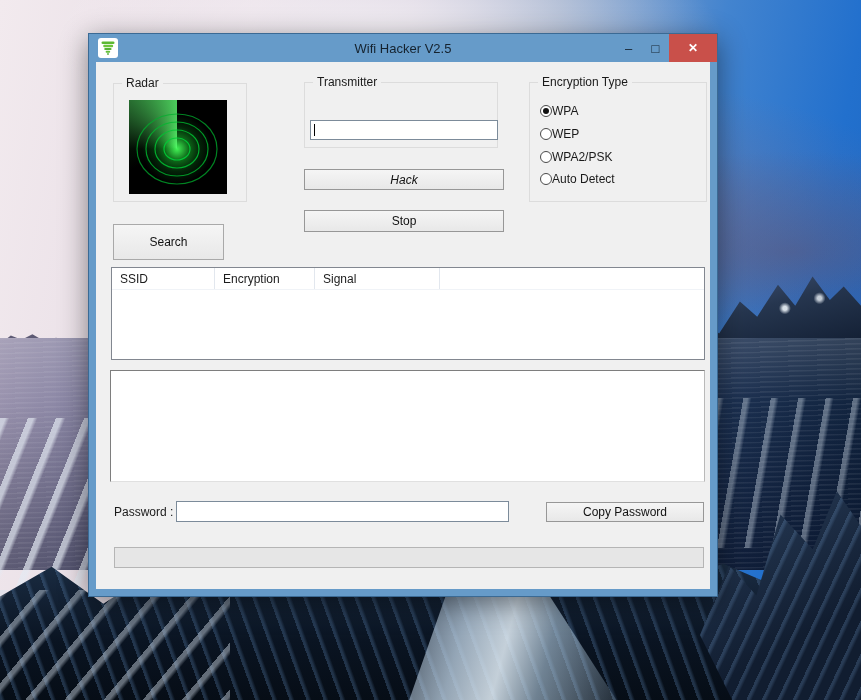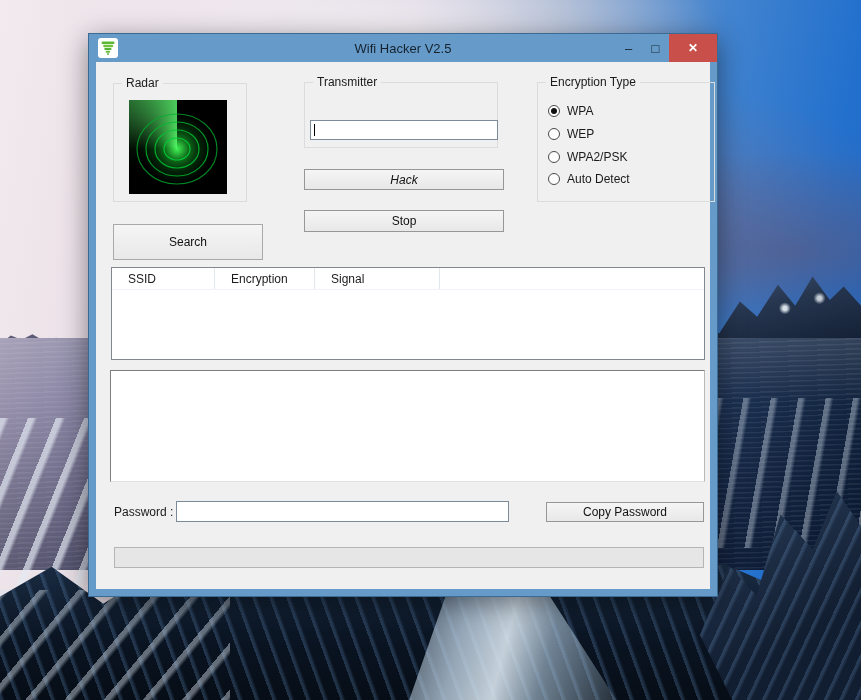--- a/index.html
+++ b/index.html
@@ -69,56 +69,56 @@
 
   .client { position:absolute; left:7px; right:7px; top:28px; bottom:7px; background:var(--client_gray, #f0f0f0); }
 
   
   .groupbox { position:absolute; border:1px solid #dcdcdc; }
   .gb-label { position:absolute; top:-8px; left:8px; background:var(--client_gray, #f0f0f0);
     padding:0 4px; font-size:12px; color:#1a1a1a; line-height:15px; }
 
   #group-radar   { left:17px;  top:21px; width:134px; height:119px; }
   #group-trans   { left:208px; top:20px; width:194px; height:66px; }
-  #group-enc     { left:433px; top:20px; width:178px; height:120px;margin-left:8px; }
+  #group-enc     { left:433px; top:20px; width:178px; height:120px; }
 
   
   .radar { position:absolute; left:15px; top:16px; width:98px; height:94px; background:#000; overflow:hidden; }
   .radar-glow { position:absolute; inset:0;
     background:radial-gradient(circle at 49% 52%, rgba(70,255,90,.95) 0%, rgba(25,190,45,.55) 17%, rgba(12,130,30,.28) 32%, transparent 50%); }
   .radar-sweep { position:absolute; inset:0;
     background:conic-gradient(from 245deg at 49% 52%, transparent 0deg, rgba(45,225,65,.06) 25deg, rgba(95,255,115,.8) 115deg, transparent 115.5deg); }
   .radar svg { position:absolute; inset:0; }
 
   
   .btn { position:absolute; background:linear-gradient(to bottom, #f5f5f5, #e8e8e8);
     border:1px solid #979797; font-size:12px; color:#111;
     display:flex; align-items:center; justify-content:center; cursor:default; }
-  #btn-search { left:17px; top:162px; width:150px; height:36px; border-color:#a9a9a9; }
+  #btn-search { left:17px; top:162px; width:111px; height:36px; border-color:#a9a9a9; }
   #btn-hack   { left:208px; top:107px; width:200px; height:21px;font-style:italic; }
   #btn-stop   { left:208px; top:148px; width:200px; height:22px; }
   #btn-copy   { left:450px; top:440px; width:158px; height:20px; }
 
   
   .ssid-label { position:absolute; left:0; right:0; top:13px; text-align:center; font-size:12px; color:#1a1a1a; }
   .textbox { position:absolute; background:#fff; border:1px solid #7c8b9a; font-size:12px; padding:0 3px; outline:none; }
   #ssid-input { left:5px; top:37px; width:188px; height:20px; }
   .caret { position:absolute; left:9px; top:41px; width:1px; height:12px; background:#000; }
 
   
-  .radio-row { position:absolute; left:10px; display:flex; align-items:center; gap:7px; height:14px; }
+  .radio-row { position:absolute; left:10px; display:flex; align-items:center; height:14px; }
   .radio-circle { width:12px; height:12px; border-radius:50%; border:1px solid #4a4a4a; background:#fff; position:relative; flex:0 0 auto; }
   .radio-row.checked .radio-circle::after { content:""; position:absolute; inset:2px; border-radius:50%; background:#111; }
   .radio-label { font-size:12px; color:#1a1a1a; }
 
   
   .listview { position:absolute; left:15px; top:205px; width:594px; height:93px;
     background:#fff; border:1px solid #828790; }
   .lv-header { display:flex; height:22px; border-bottom:1px solid #f0f3f7; }
-  .lv-col { display:flex; align-items:center; padding-left:16px; font-size:12px; color:#1c1c1c;
+  .lv-col { display:flex; align-items:center; padding-left:8px; font-size:12px; color:#1c1c1c;
     border-right:1px solid #e2e7ee; }
   .lv-col.c1 { width:103px; } .lv-col.c2 { width:100px; } .lv-col.c3 { width:125px; }
   .lv-col.filler { flex:1; border-right:none; }
   .lv-body { height:69px; }
 
   
   .output { position:absolute; left:14px; top:308px; width:595px; height:112px; background:#fff;
     border:1px solid #7e7e7e; border-bottom-color:#e0e0e0; border-right-color:#b9b9b9;
     font-size:12px; color:#111; padding:2px 4px; }
 

